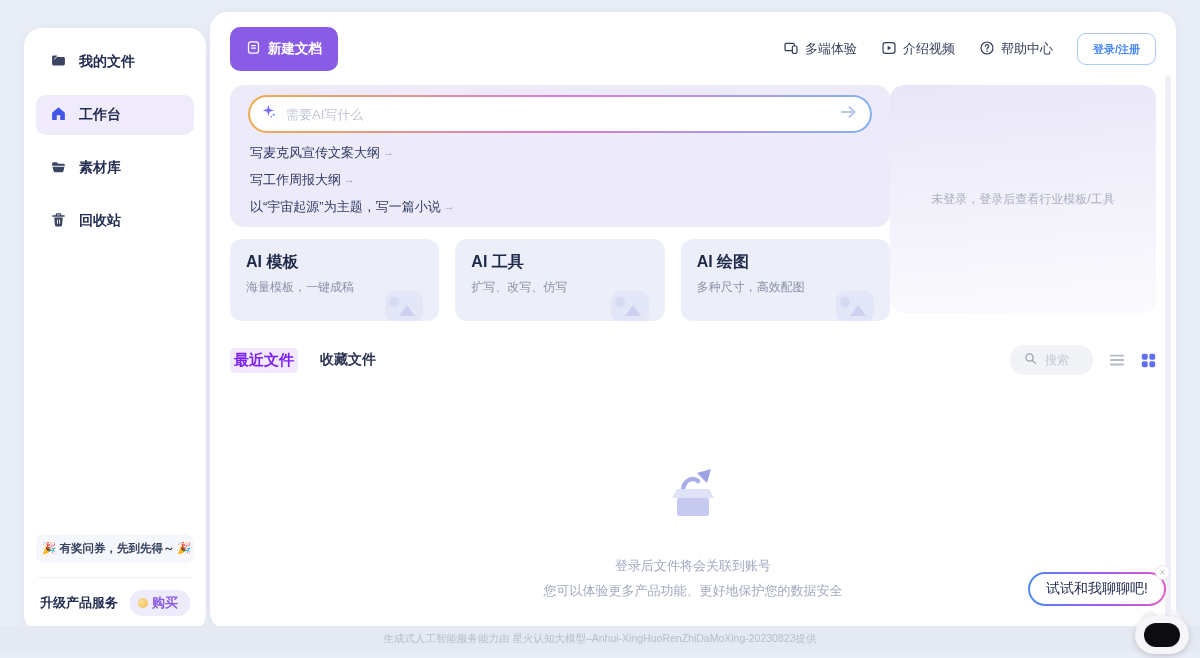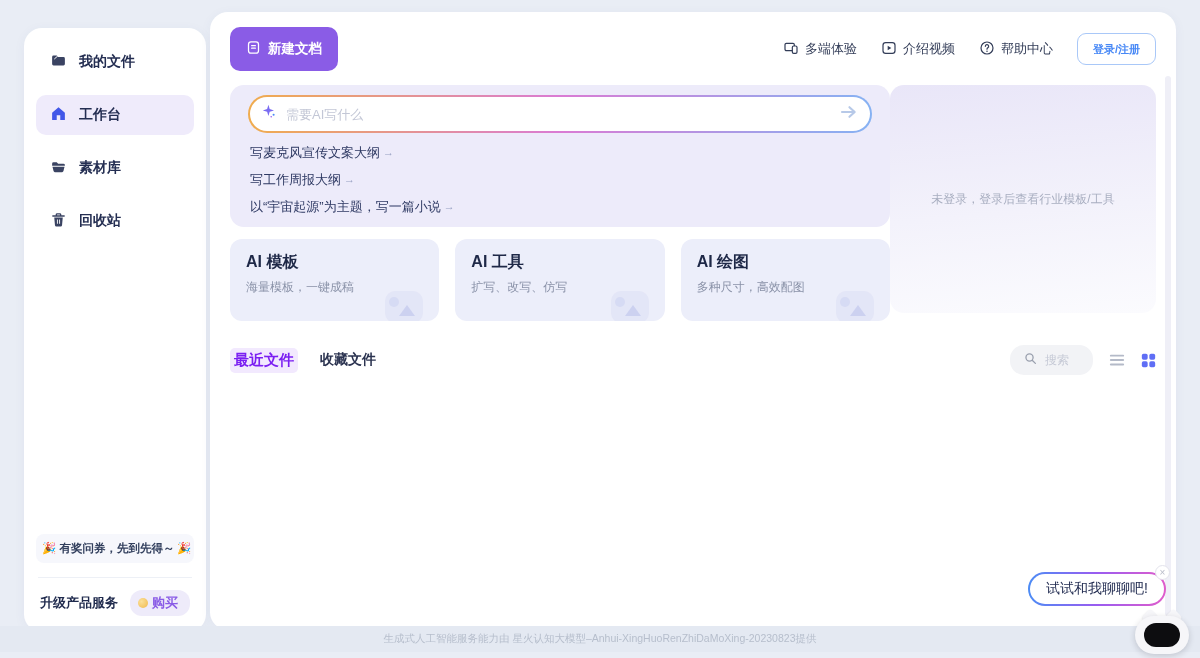--- a/index.html
+++ b/index.html
@@ -331,20 +331,32 @@
         <svg width="15" height="15" viewBox="0 0 18 18">
             <rect x="1" y="1" width="7" height="7" rx="2" fill="#5F6EF5"></rect>
             <rect x="10" y="1" width="7" height="7" rx="2" fill="#5F6EF5"></rect>
             <rect x="1" y="10" width="7" height="7" rx="2" fill="#5F6EF5"></rect>
             <rect x="10" y="10" width="7" height="7" rx="2" fill="#5F6EF5"></rect>
           </svg>
       </span>
     </div>
   </div>
 
+  <div class="empty-state">
+    <span class="empty-icon">
+      <svg width="56" height="58" viewBox="0 0 56 58">
+        <path d="M18 26 C20 16 28 14 33 18" fill="none" stroke="#A9AEE8" stroke-width="4.5" stroke-linecap="round"></path>
+        <path d="M32 10 L46 6 L42 20 Z" fill="#9CA2E4"></path>
+        <path d="M12 26 L44 26 L49 35 L7 35 Z" fill="#E0E2F7"></path>
+        <rect x="12" y="35" width="32" height="18" rx="2" fill="#C6CAF0"></rect>
+      </svg>
+    </span>
+    <div class="empty-line1">登录后文件将会关联到账号</div>
+    <div class="empty-line2">您可以体验更多产品功能、更好地保护您的数据安全</div>
+  </div>
 
   <div class="scroll-track"></div>
 </main>
 
 <div class="chat-bubble">
   <span>试试和我聊聊吧!</span>
   <span class="bubble-close">×</span>
 </div>
 <div class="mascot">
   <span class="ear l"></span>

